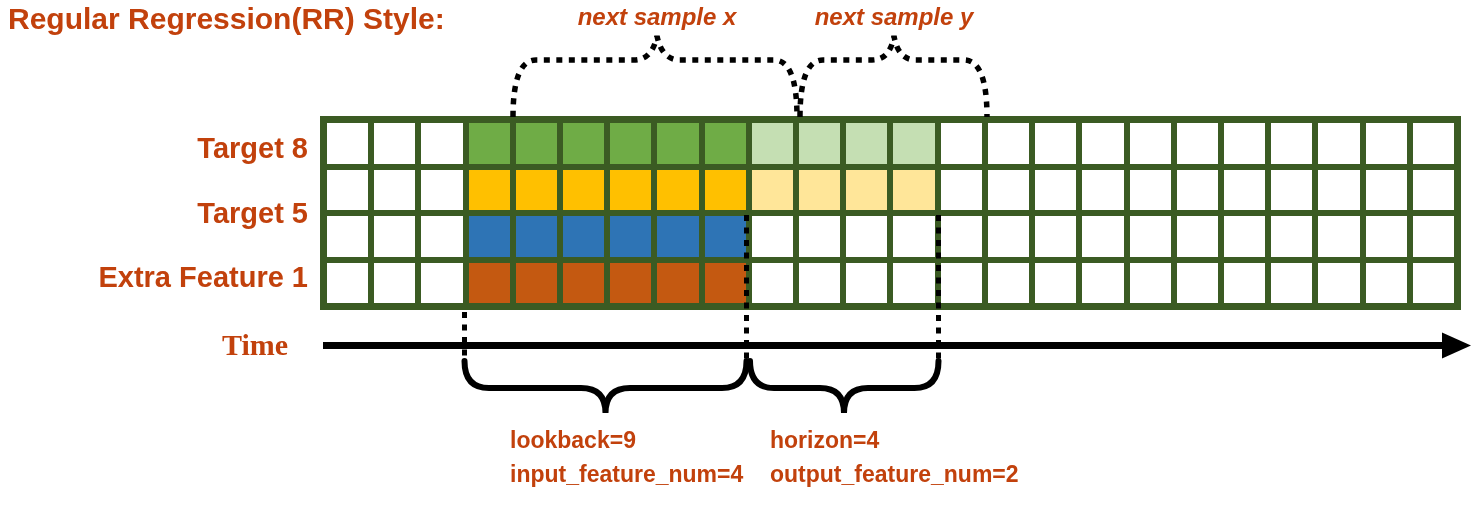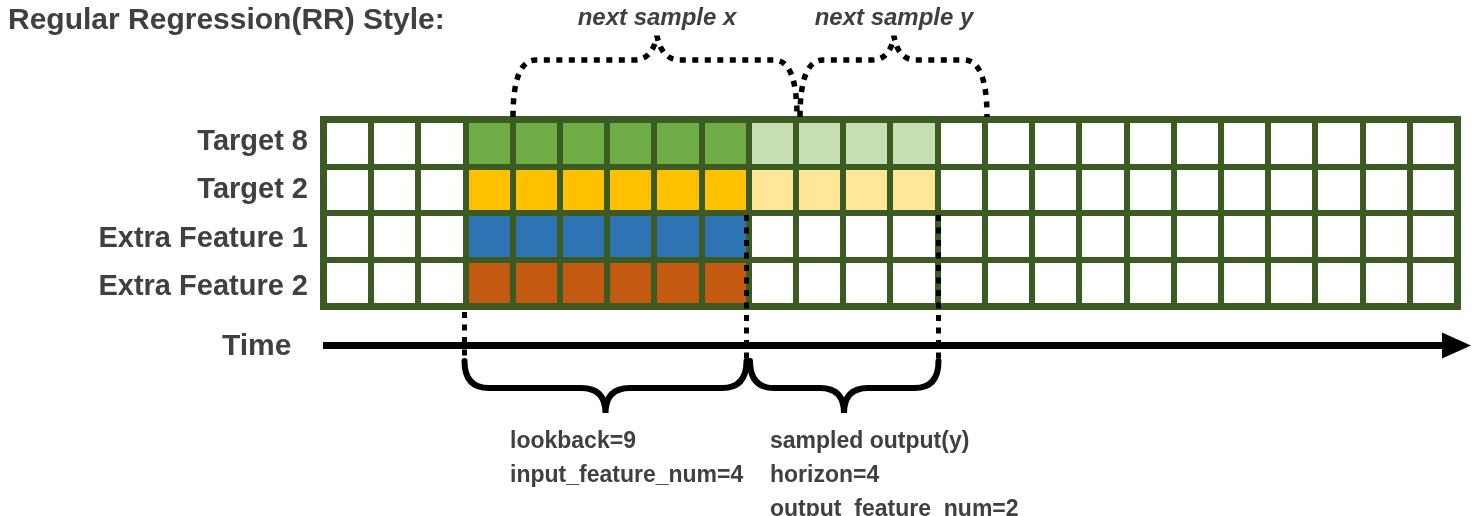--- a/index.html
+++ b/index.html
@@ -1,50 +1,49 @@
 <!DOCTYPE html>
 <html><head>
 <meta charset="utf-8">
 <style>
   html,body{margin:0;padding:0;background:#fff;}
   .canvas{position:relative;width:1476px;height:516px;background:#ffffff;overflow:hidden;
-          font-family:"Liberation Sans",sans-serif;color:#404040;}
+          font-family:"Liberation Sans",sans-serif;color:#c2410c;}
   .title{position:absolute;left:8px;top:2px;font-size:30px;font-weight:bold;}
   .top-label{position:absolute;top:3px;width:300px;text-align:center;
              font-size:24px;font-style:italic;font-weight:600;}
   .label-x{left:507px;}
   .label-y{left:744px;}
   .row-labels{position:absolute;left:0;top:116px;width:308px;height:194px;
               display:flex;flex-direction:column;}
   .row-label{flex:1;display:flex;align-items:center;justify-content:flex-end;
              font-size:29px;font-weight:bold;white-space:nowrap;}
   .grid{position:absolute;left:320px;top:116px;width:1141px;height:194px;
         display:grid;gap:6px;padding:7px;box-sizing:border-box;}
   .cell{background:#ffffff;}
   svg.overlay{position:absolute;left:0;top:0;width:1476px;height:516px;pointer-events:none;}
-  .time-label{position:absolute;left:222px;top:328px;font-size:30px;font-weight:bold;}
+  .time-label{position:absolute;left:222px;top:328px;font-size:30px;font-weight:bold;font-family:Liberation Serif, serif;}
   .text-block{position:absolute;top:423px;font-size:23px;font-weight:600;line-height:34px;white-space:nowrap;}
   .input-block{left:510px;}
   .output-block{left:770px;}
 </style>
 </head>
 <body>
 
 <div class="canvas">
 
   <div class="title">Regular Regression(RR) Style:</div>
 
   <div class="top-label label-y">next sample y</div>
   <div class="top-label label-x">next sample x</div>
 
   <div class="row-labels">
     <div class="row-label">Target 8</div>
-    <div class="row-label">Target 2</div>
+    <div class="row-label">Target 5</div>
     <div class="row-label">Extra Feature 1</div>
-    <div class="row-label">Extra Feature 2</div>
   </div>
 
   <div class="grid" id="grid" style="background: rgb(59, 91, 35); grid-template-columns: repeat(24, 1fr); grid-template-rows: repeat(4, 1fr);">
       <div class="cell" style="background: rgb(255, 255, 255);"></div>
       <div class="cell" style="background: rgb(255, 255, 255);"></div>
       <div class="cell" style="background: rgb(255, 255, 255);"></div>
       <div class="cell" style="background: rgb(111, 172, 70);"></div>
       <div class="cell" style="background: rgb(111, 172, 70);"></div>
       <div class="cell" style="background: rgb(111, 172, 70);"></div>
       <div class="cell" style="background: rgb(111, 172, 70);"></div>
@@ -158,18 +157,17 @@
   </svg>
 
   <div class="time-label">Time</div>
 
   <div class="text-block input-block">
     <div>lookback=9</div>
     <div>input_feature_num=4</div>
   </div>
 
   <div class="text-block output-block">
-    <div>sampled output(y)</div>
     <div>horizon=4</div>
     <div>output_feature_num=2</div>
   </div>
 
 </div>
 
 </body></html>

